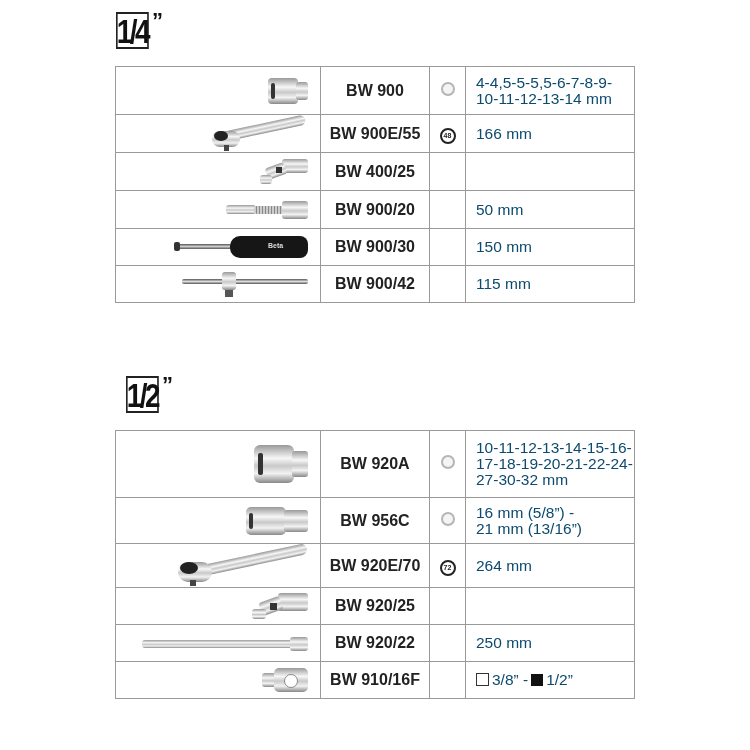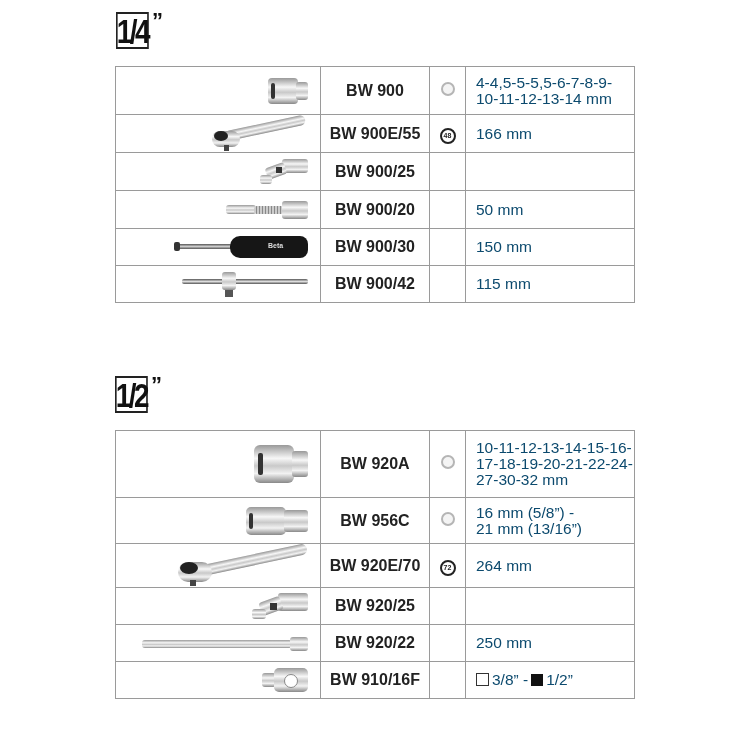--- a/index.html
+++ b/index.html
@@ -62,21 +62,21 @@
   </tr>
   <tr style="height:38px">
     <td class="img-cell">
       <span class="tool" style="width:52px;height:30px;position:relative;">
         <span class="chrome" style="position:absolute;left:26px;top:2px;width:26px;height:14px;"></span>
         <span class="chrome" style="position:absolute;left:10px;top:8px;width:20px;height:12px;transform:rotate(-20deg);"></span>
         <span class="chrome" style="position:absolute;left:4px;top:18px;width:12px;height:9px;"></span>
         <span style="position:absolute;left:20px;top:10px;width:6px;height:6px;background:#333;"></span>
       </span>
     </td>
-    <td class="code-cell">BW 900/25</td>
+    <td class="code-cell">BW 400/25</td>
     <td class="icon-cell"></td>
     <td class="spec-cell">
           <div></div>
         </td>
   </tr>
   <tr style="height:38px">
     <td class="img-cell">
       <span class="tool" style="width:82px;height:18px;position:relative;">
         <span class="chrome" style="position:absolute;left:0;top:4px;width:30px;height:9px;"></span>
         <span class="chrome" style="position:absolute;left:28px;top:5px;width:30px;height:8px;background:repeating-linear-gradient(90deg,#ccc 0 2px,#888 2px 3px);"></span>
@@ -114,21 +114,21 @@
     </td>
     <td class="code-cell">BW 900/42</td>
     <td class="icon-cell"></td>
     <td class="spec-cell">
           <div>115 mm</div>
         </td>
   </tr>
 </tbody>
   </table>
 
-<div class="size-label" style="left:115px; top:376px;">
+<div class="size-label" style="left:126px; top:376px;">
   <div class="size-box">1/2</div>
   <span class="size-quote">”</span>
 </div>
 
 <table class="tools" style="top:430px;">
   <tbody>
       <tr style="height:67px">
     <td class="img-cell">
       <span class="tool" style="width:54px;height:38px;position:relative;">
         <span class="chrome" style="position:absolute;left:0;top:0;width:40px;height:38px;border-radius:6px;"></span>

